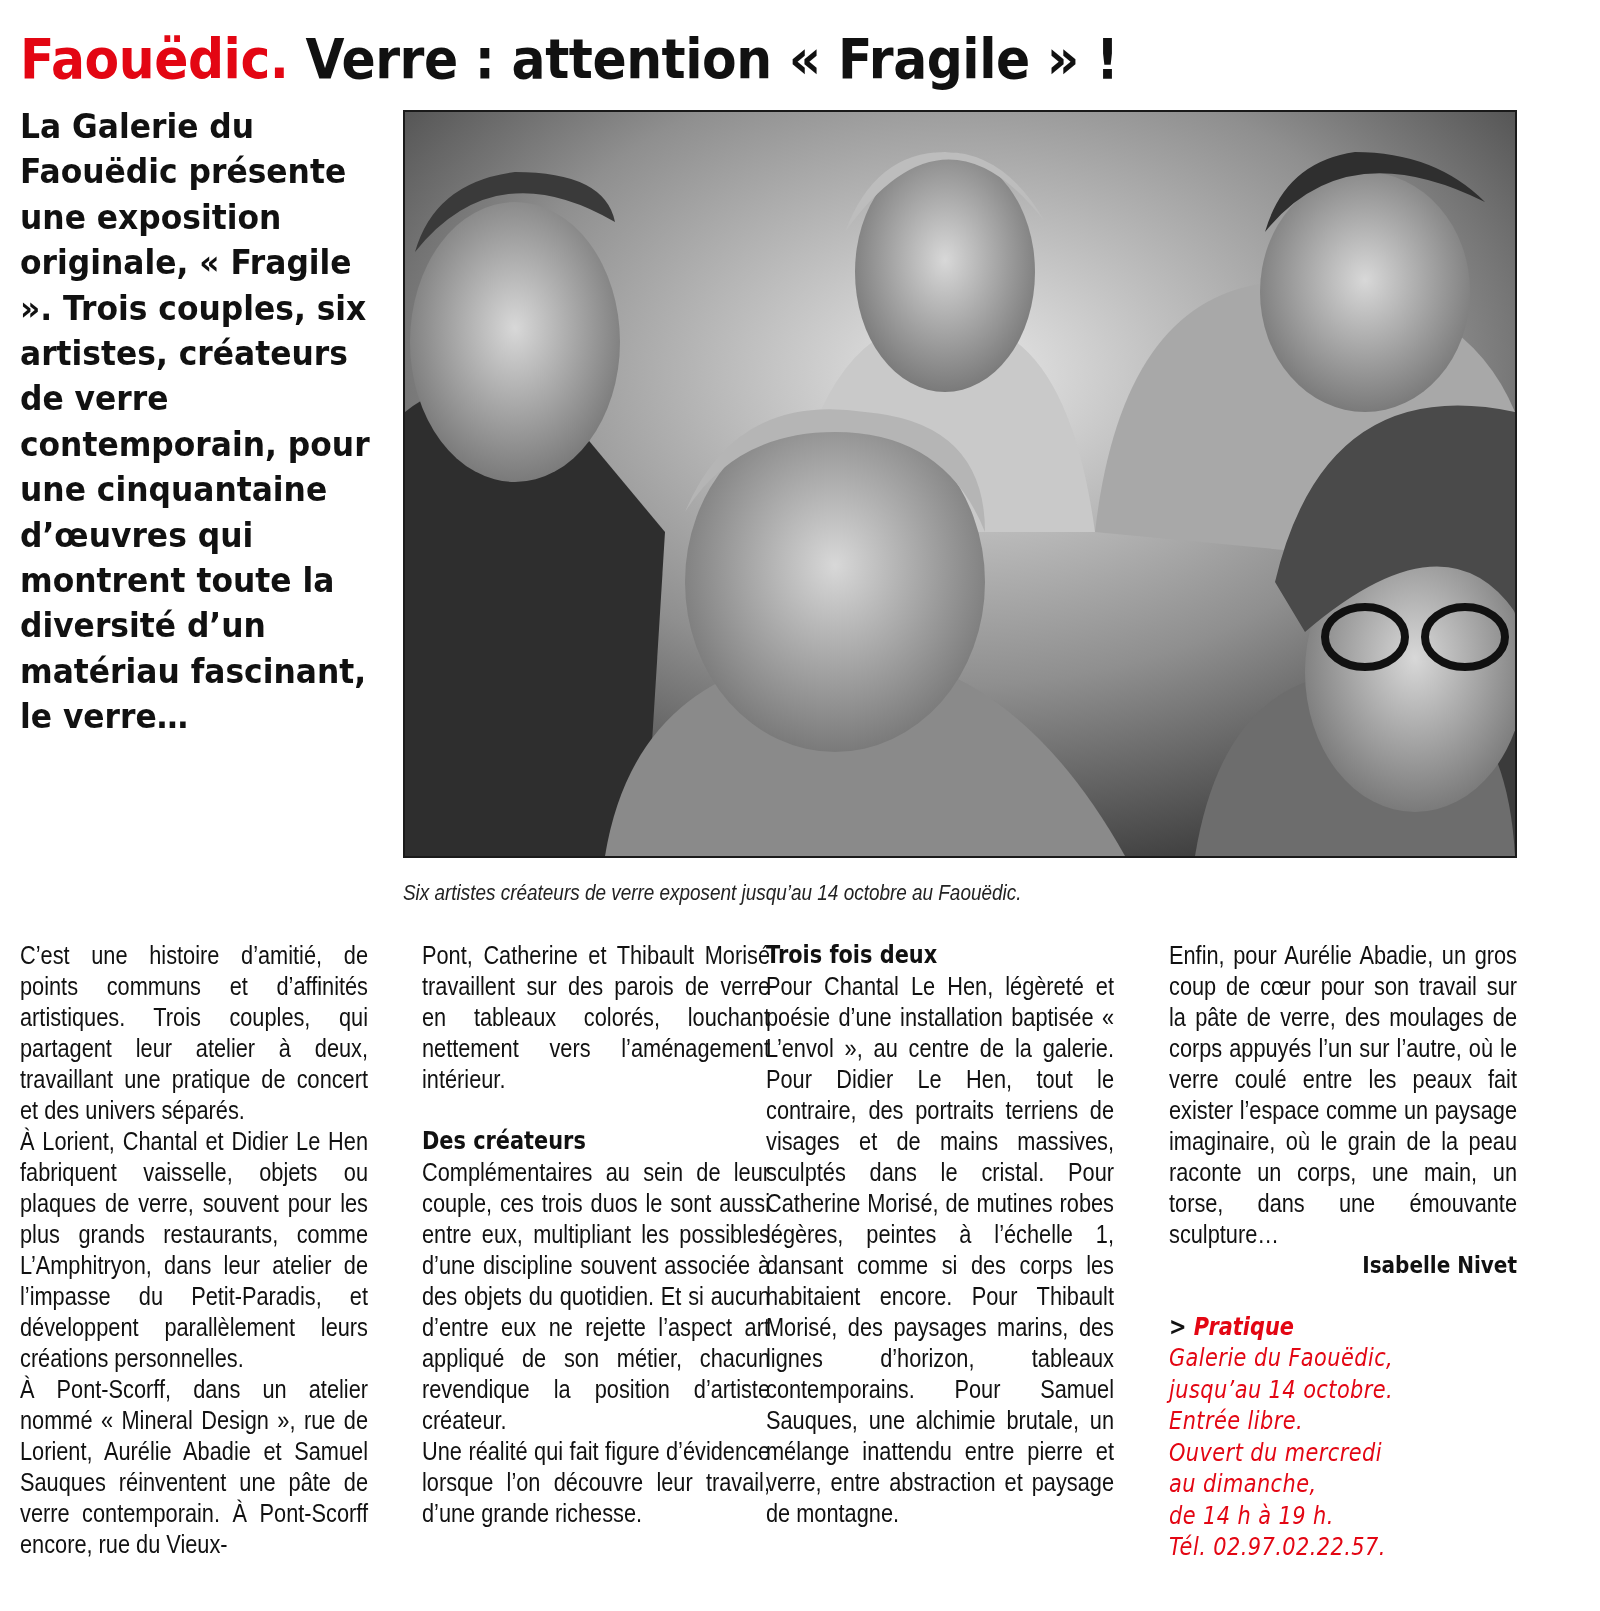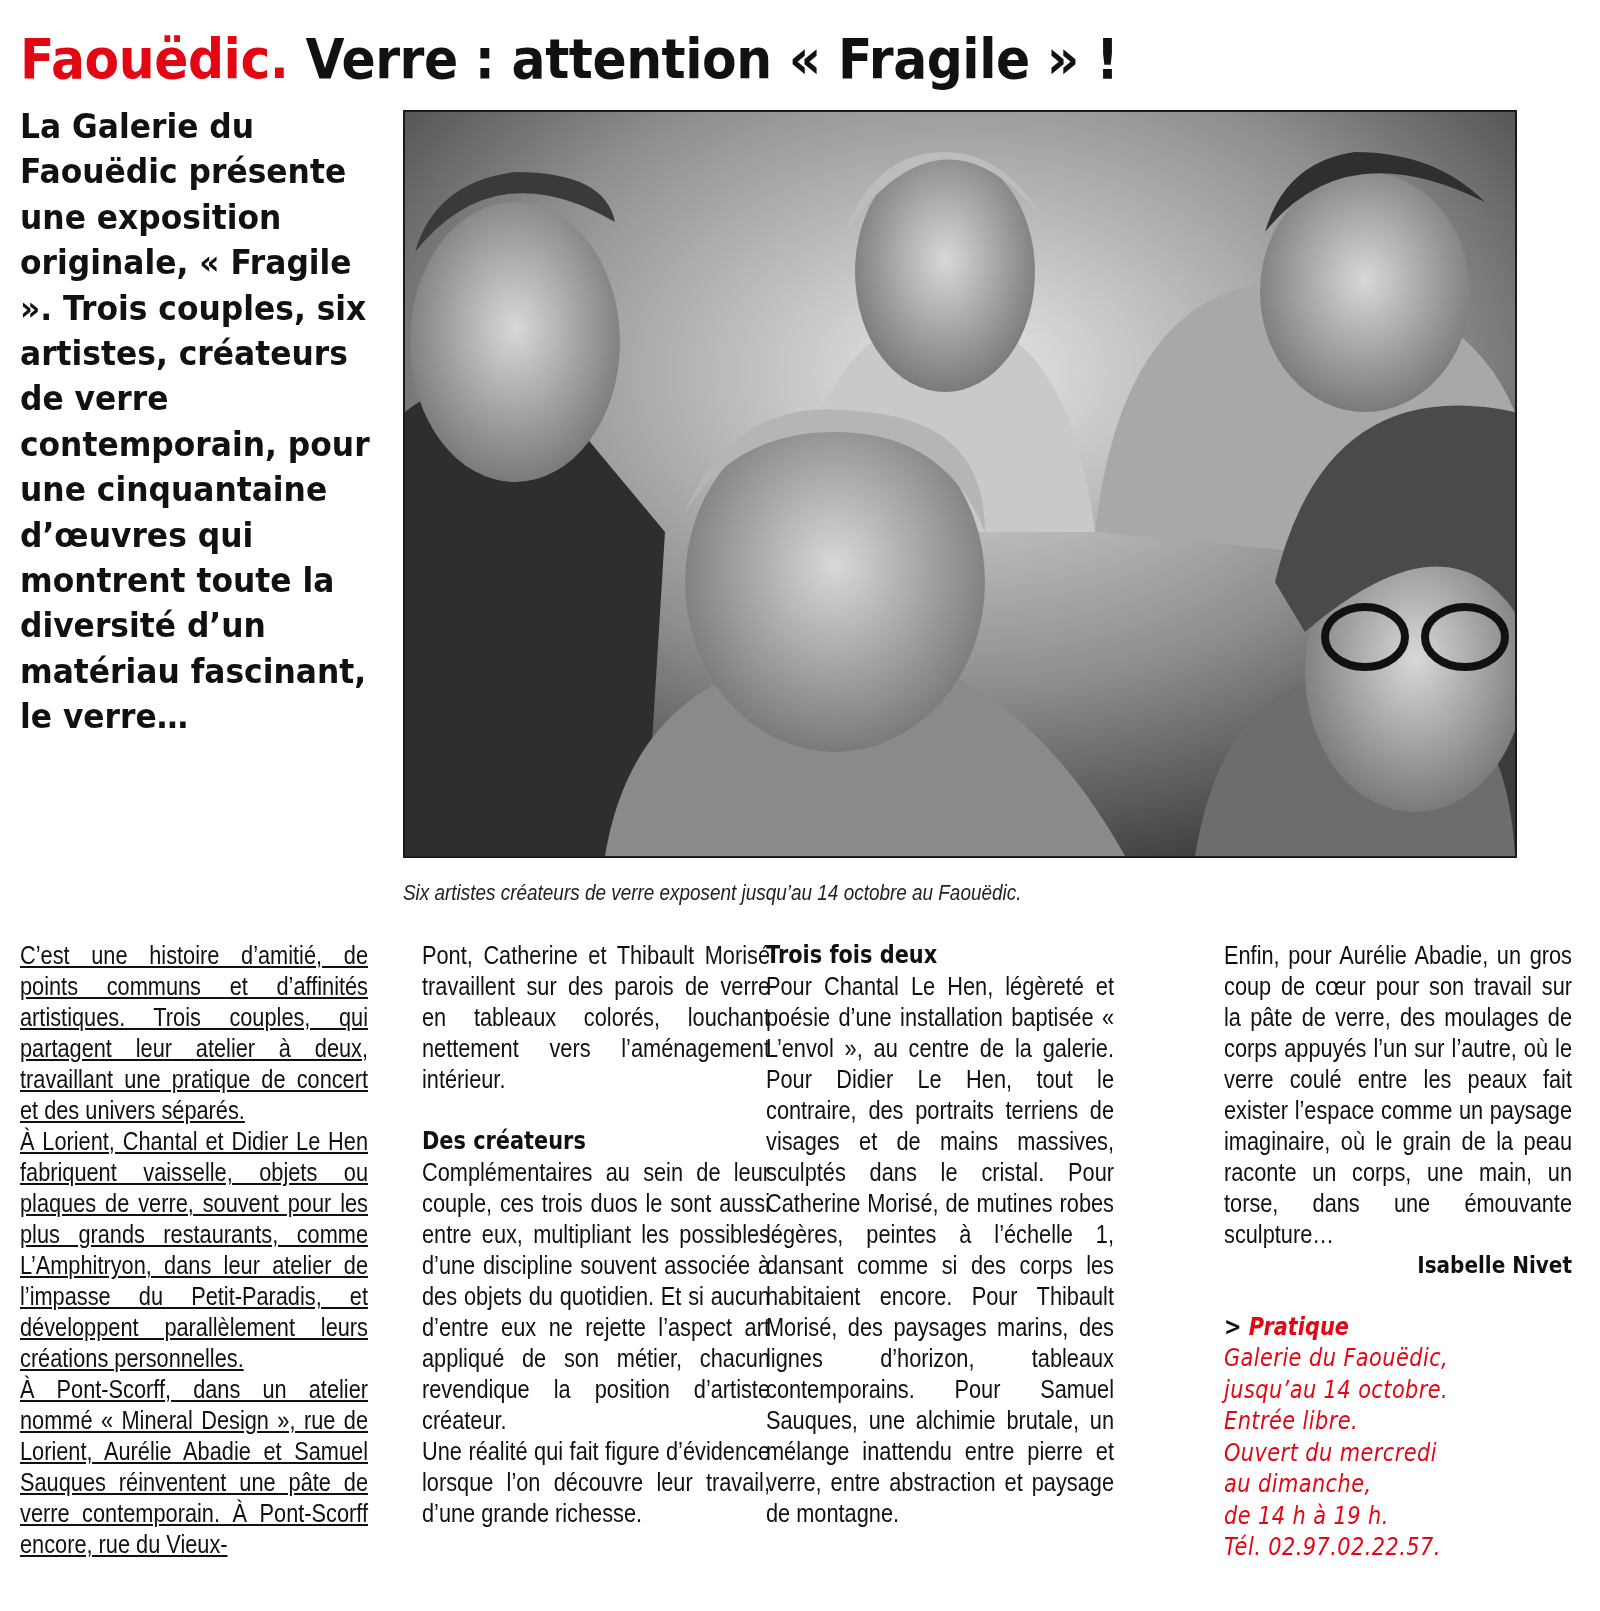--- a/index.html
+++ b/index.html
@@ -38,24 +38,24 @@
 
     .col {
       position: absolute; top: 940px; width: 348px;
       font-family: "Liberation Sans", sans-serif; font-size: 25px; line-height: 31px;
       color: #111; text-align: justify; hyphens: manual;
     }
     .col .inner { width: 400px; transform: scaleX(0.87); transform-origin: left top; text-align: justify; }
     .col p { margin: 0; }
     .col h3 { font-family: "DejaVu Sans", sans-serif; font-weight: bold; font-size: 24px; line-height: 31px; margin: 0; text-align: left; }
     .col .gap { height: 31px; }
-    .col1 { left: 20px; text-decoration: underline; }
+    .col1 { left: 20px; }
     .col2 { left: 422px; }
     .col3 { left: 766px; }
-    .col4 { left: 1224px; }
+    .col4 { left: 1169px; }
 
     .signature { text-align: right; font-family: "DejaVu Sans", sans-serif; font-weight: bold; font-size: 23px; }
     .pratique-head { font-family: "DejaVu Sans", sans-serif; font-weight: bold; font-size: 24px; line-height: 31px; text-align: left; }
     .pratique-head .arrow { color: #111; }
     .pratique-head .label { color: #e30613; font-style: italic; }
     .pratique-line { color: #e30613; font-style: italic; font-family: "DejaVu Sans", sans-serif; font-size: 24px; line-height: 31.5px; text-align: left; letter-spacing: 0.5px; }
   </style>
 </head>
 <body>
 

